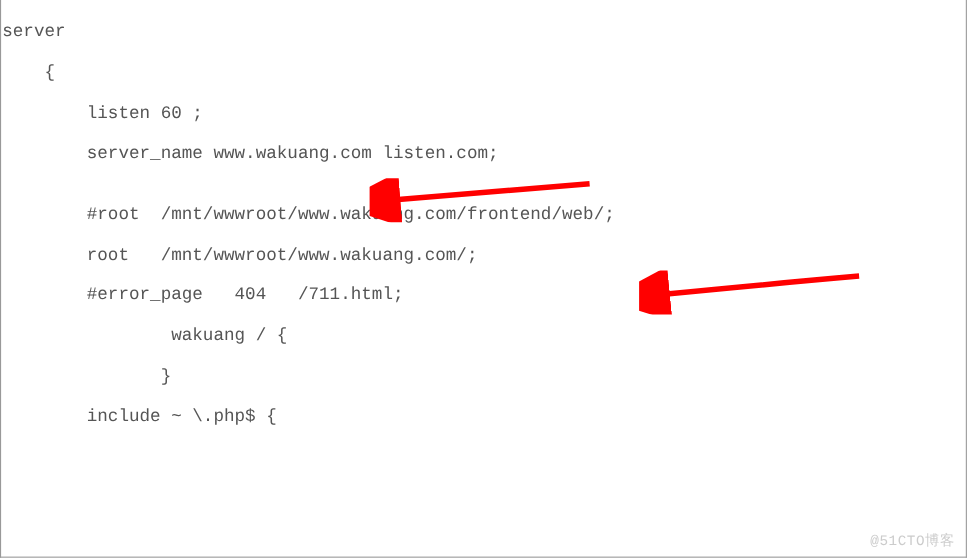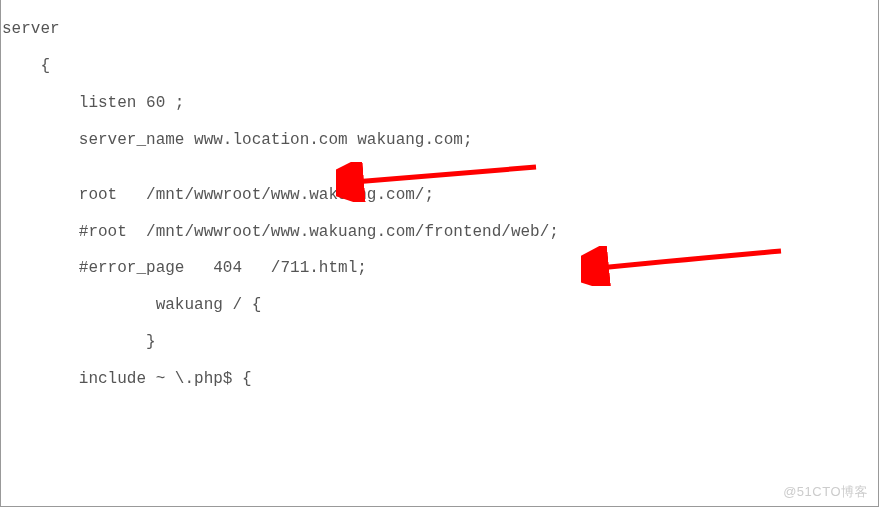--- a/index.html
+++ b/index.html
@@ -28,36 +28,36 @@
     .arrow {
       position: absolute;
       pointer-events: none;
     }
     .arrow svg { display: block; }
     .watermark {
       position: absolute;
       right: 10px;
       bottom: 6px;
       color: #cccccc;
-      font-family: Liberation Sans, sans-serif;
+      font-family: Liberation Mono, monospace;
       font-size: 13px;
       letter-spacing: 0.5px;
     }
   </style>
 </head>
 <body>
 
 <div class="code-area">
 <span class="code-line">server</span>
 <span class="code-line">    {</span>
 <span class="code-line">        listen 60 ;</span>
-<span class="code-line">        server_name www.location.com wakuang.com;</span>
+<span class="code-line">        server_name www.wakuang.com listen.com;</span>
 <span class="code-line"></span>
+<span class="code-line">        #root  /mnt/wwwroot/www.wakuang.com/frontend/web/;</span>
 <span class="code-line">        root   /mnt/wwwroot/www.wakuang.com/;</span>
-<span class="code-line">        #root  /mnt/wwwroot/www.wakuang.com/frontend/web/;</span>
 <span class="code-line">        #error_page   404   /711.html;</span>
 <span class="code-line">                wakuang / {</span>
 <span class="code-line">               }</span>
 <span class="code-line">        include ~ \.php$ {</span>
 
 
 
 
 
 

